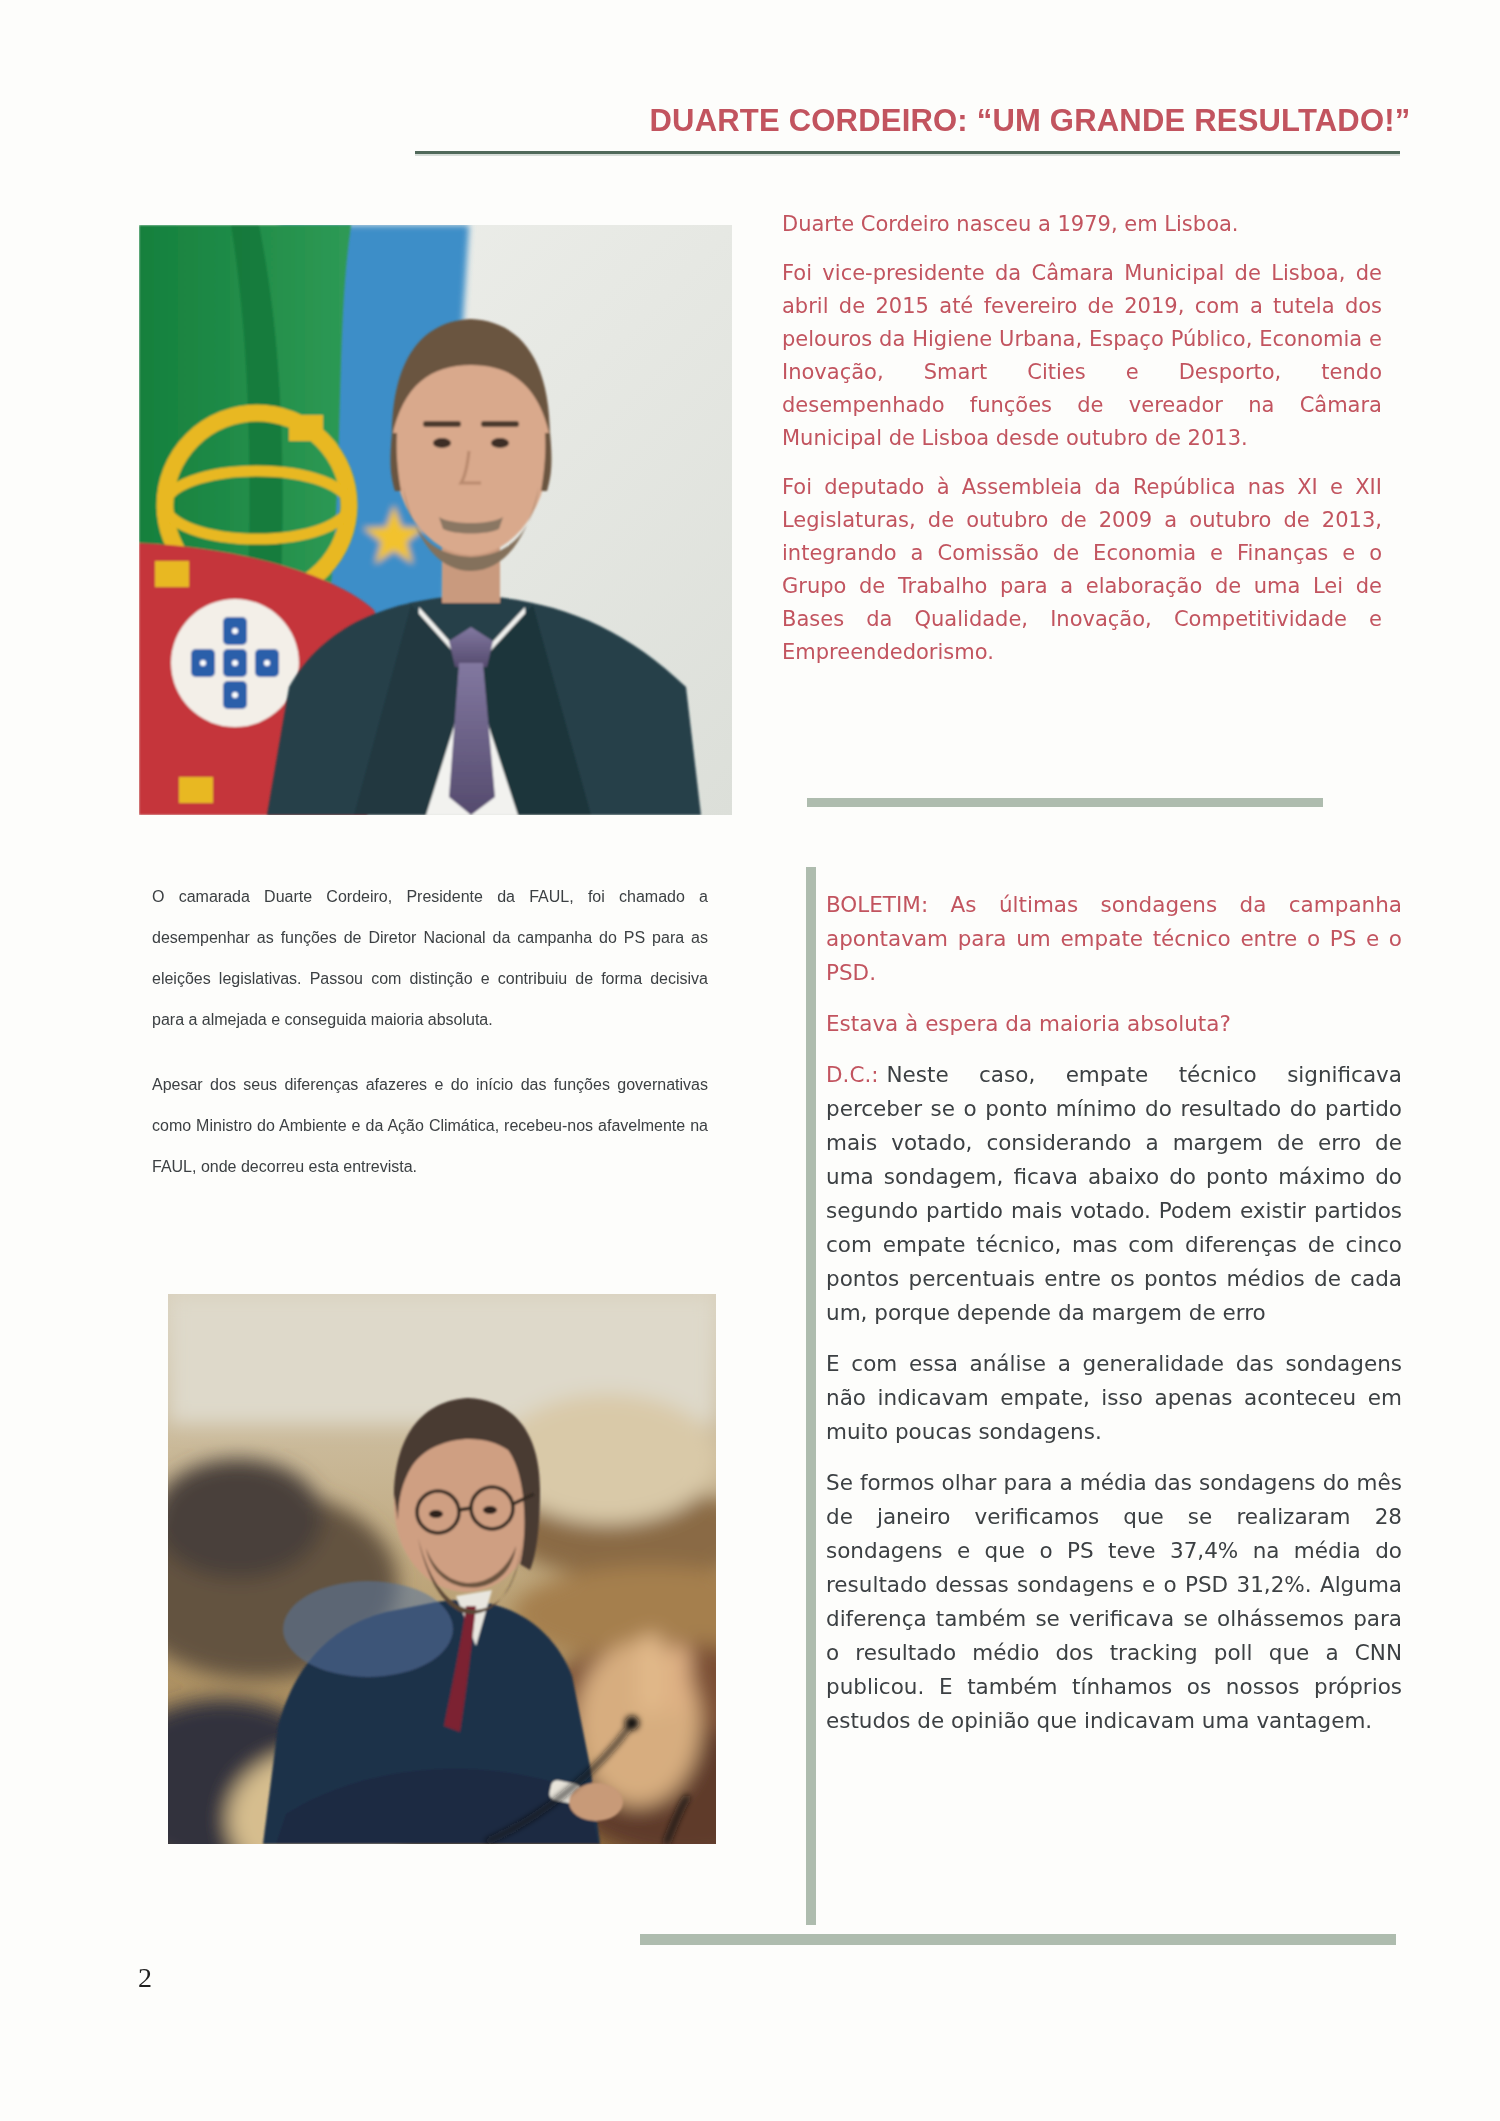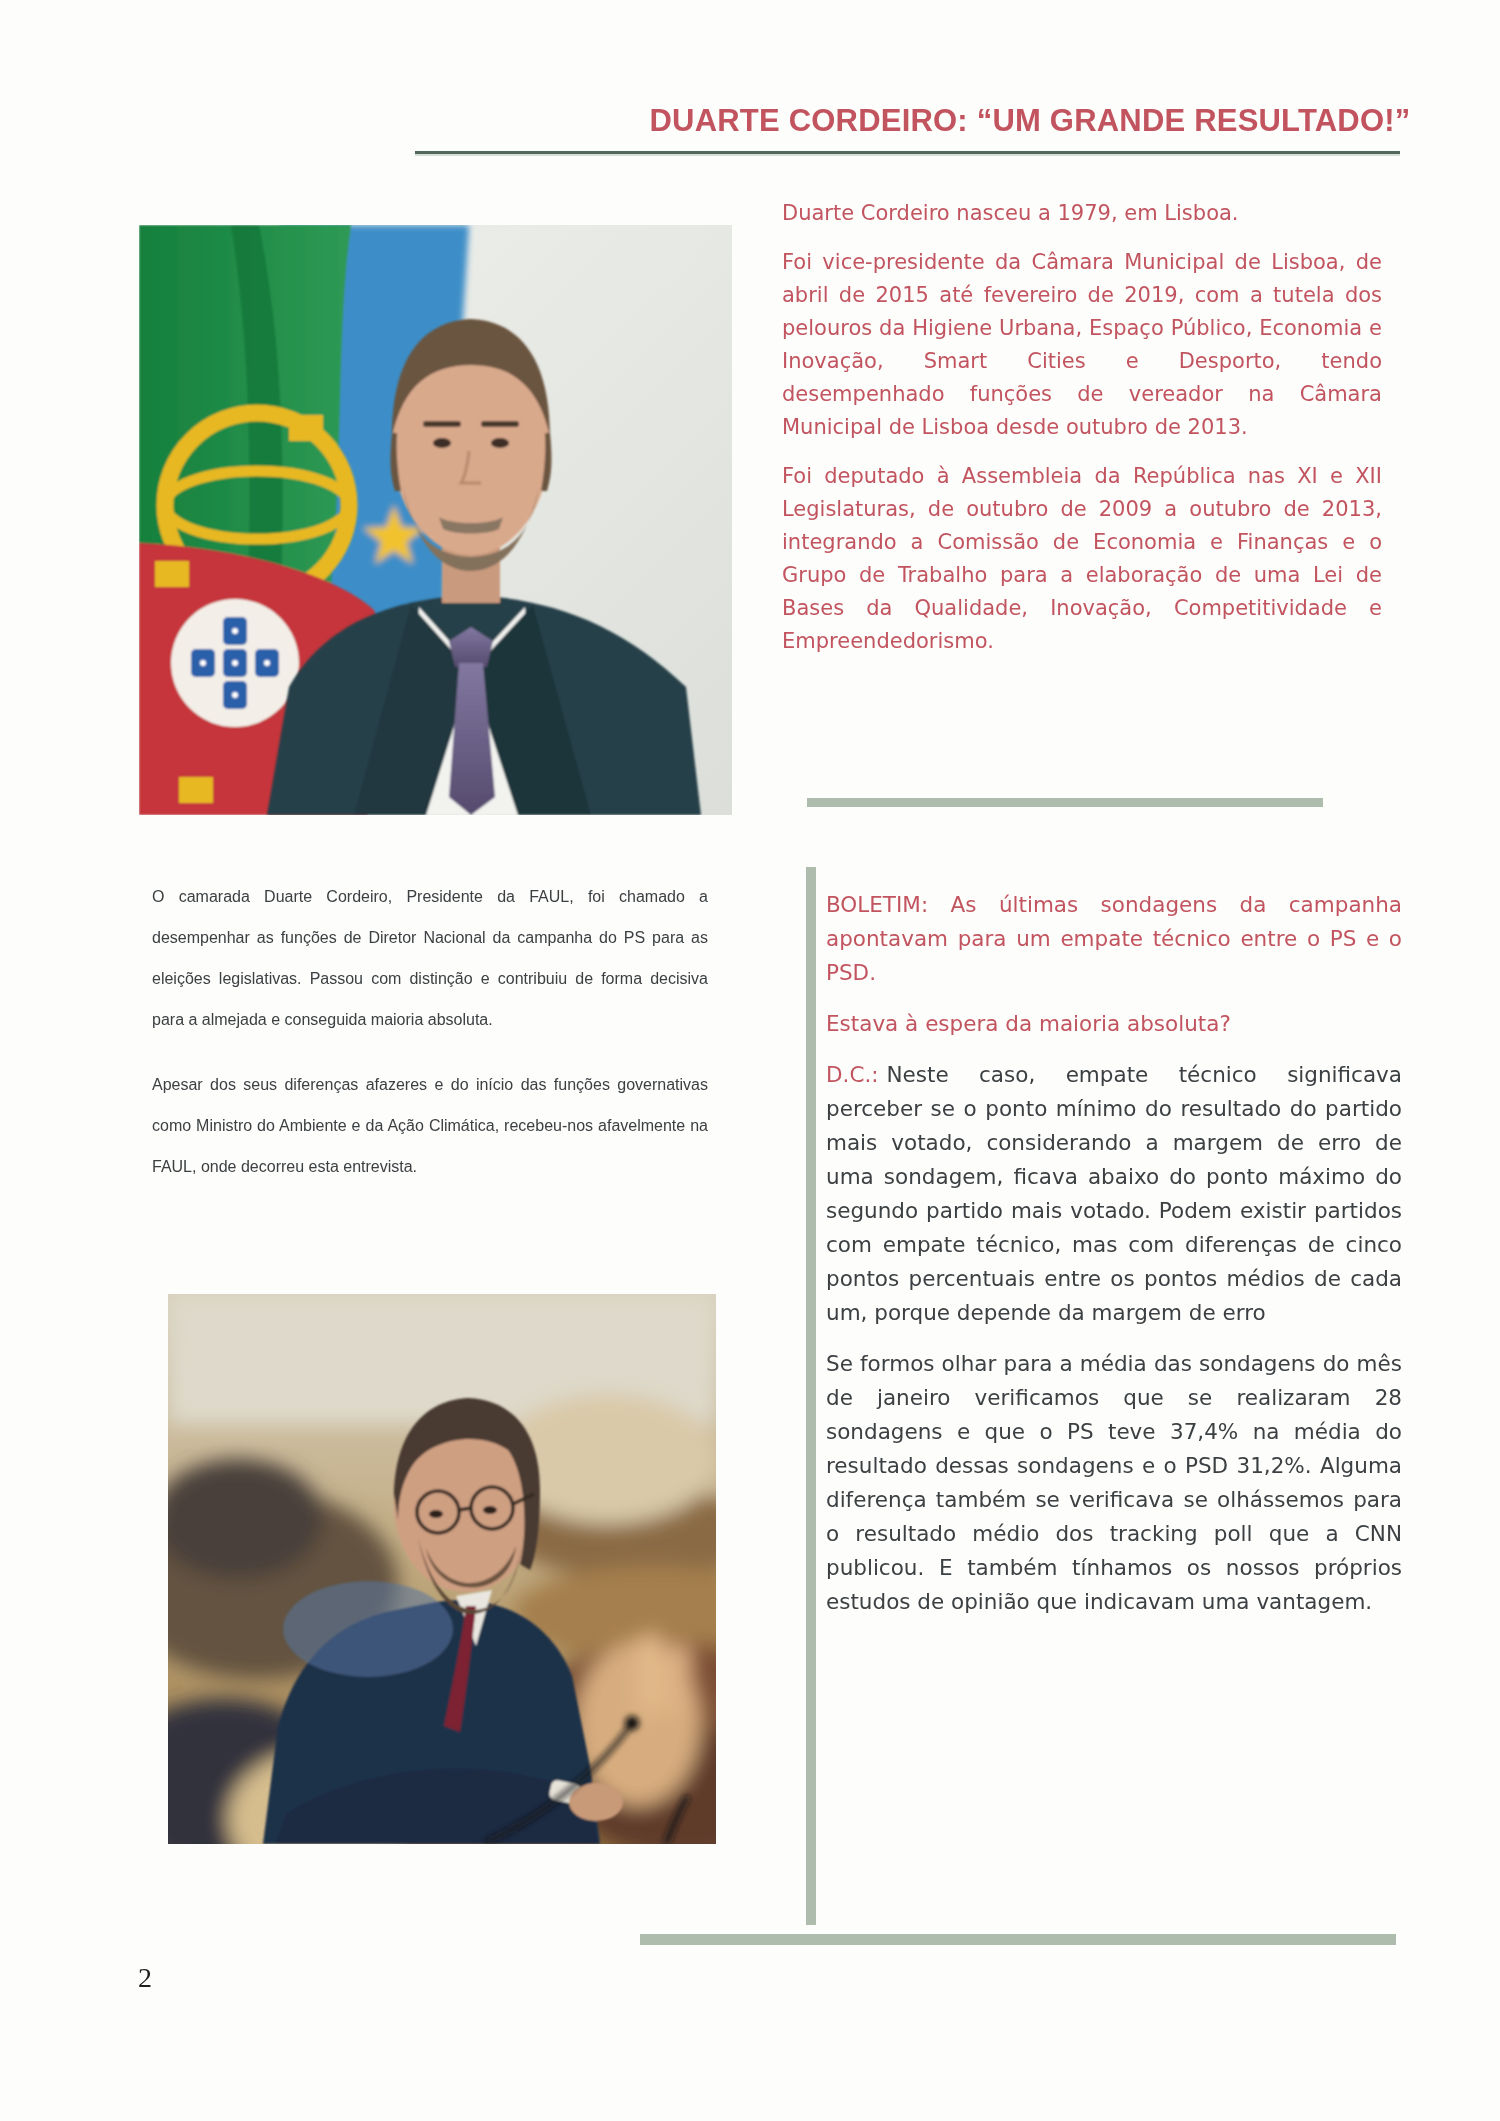--- a/index.html
+++ b/index.html
@@ -36,21 +36,21 @@
   .photo svg{display:block;}
   .photo-1{left:139px;top:225px;width:593px;height:590px;}
   .photo-2{left:168px;top:1294px;width:548px;height:550px;}
 
   .bio-col{
     position:absolute;left:782px;top:192px;width:600px;
     color:var(--accent-red);
     font-size:21px;line-height:33px;
     text-align:justify;
   }
-  .bio-col p{margin:5px 0 16px 0;}
+  .bio-col p{margin:16px 0 16px 0;}
 
   .divider-top{
     position:absolute;left:807px;top:798px;width:516px;height:9px;
     background:var(--bar-green);
   }
 
   .intro-col{
     position:absolute;left:152px;top:876px;width:556px;
     color:var(--text-dark);
     font-family:"Liberation Sans",sans-serif;
@@ -250,19 +250,20 @@
         <path d="M498,550 C508,524 514,510 520,502" fill="none" stroke="#151515" stroke-width="5"></path>
       </g>
     </svg>
   </div>
 
   <div class="iv-bar"></div>
   <div class="iv-col">
     <p class="q">BOLETIM: As últimas sondagens da campanha apontavam para um empate técnico entre o PS e o PSD.</p>
     <p class="q">Estava à espera da maioria absoluta?</p>
     <p><span class="dc">D.C.:</span><span>Neste caso, empate técnico significava perceber se o ponto mínimo do resultado do partido mais votado, considerando a margem de erro de uma sondagem, ficava abaixo do ponto máximo do segundo partido mais votado. Podem existir partidos com empate técnico, mas com diferenças de cinco pontos percentuais entre os pontos médios de cada um, porque depende da margem de erro</span></p>
+    <p>E com essa análise a generalidade das sondagens não indicavam empate, isso apenas aconteceu em muito poucas sondagens.</p>
     <p>Se formos olhar para a média das sondagens do mês de janeiro verificamos que se realizaram 28 sondagens e que o PS teve 37,4% na média do resultado dessas sondagens e o PSD 31,2%. Alguma diferença também se verificava se olhássemos para o resultado médio dos tracking poll que a CNN publicou. E também tínhamos os nossos próprios estudos de opinião que indicavam uma vantagem.</p>
   </div>
 
   <div class="divider-bottom"></div>
   <div class="page-number">2</div>
 
 </div>
 
 </body></html>

